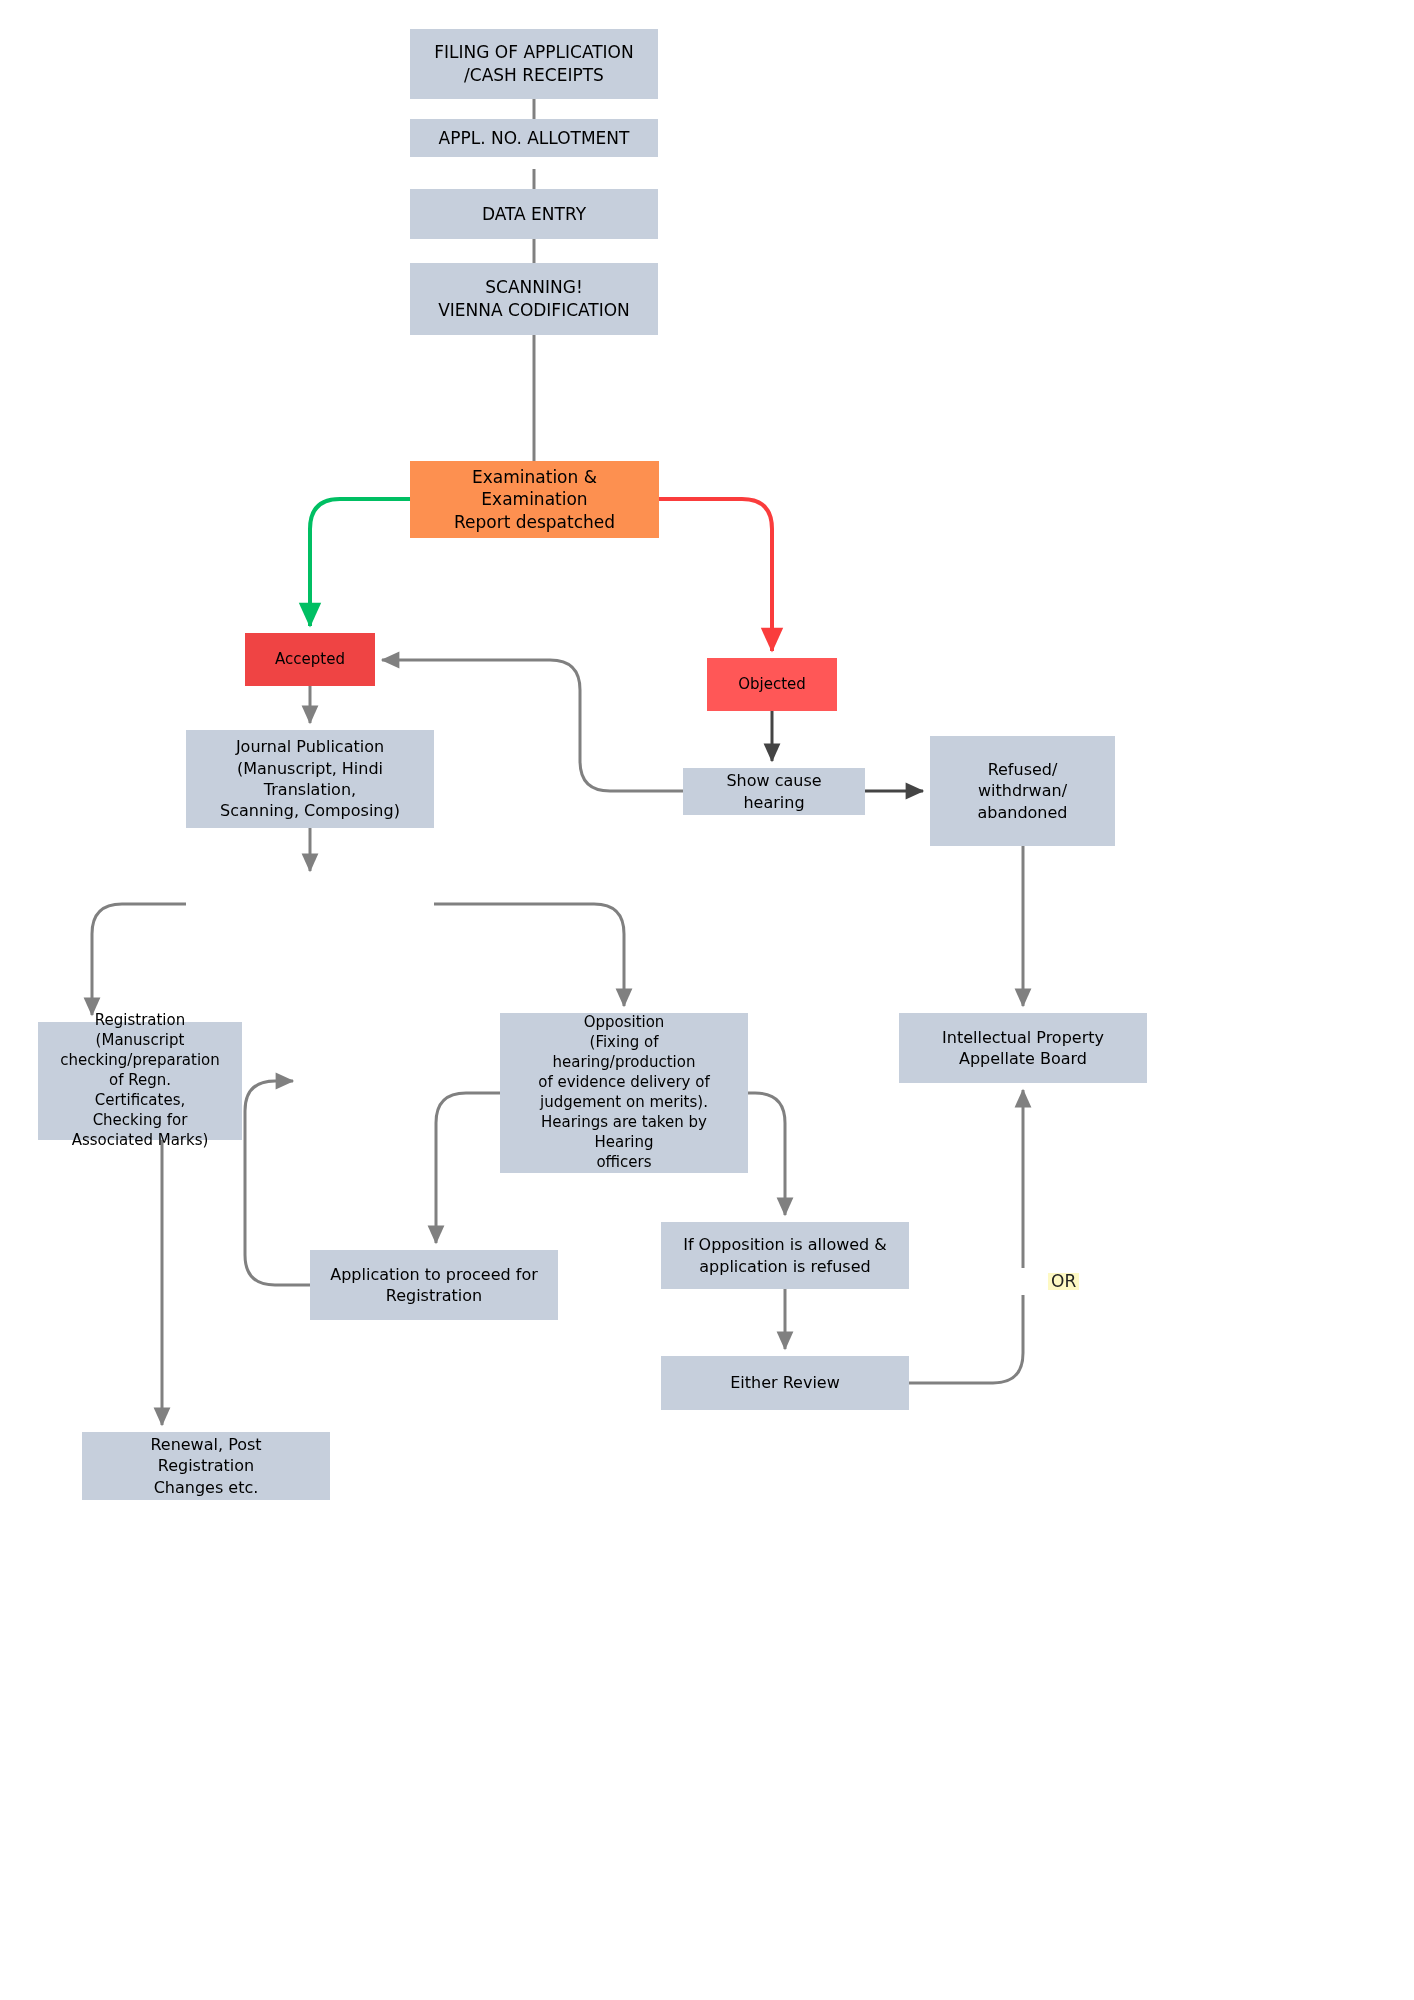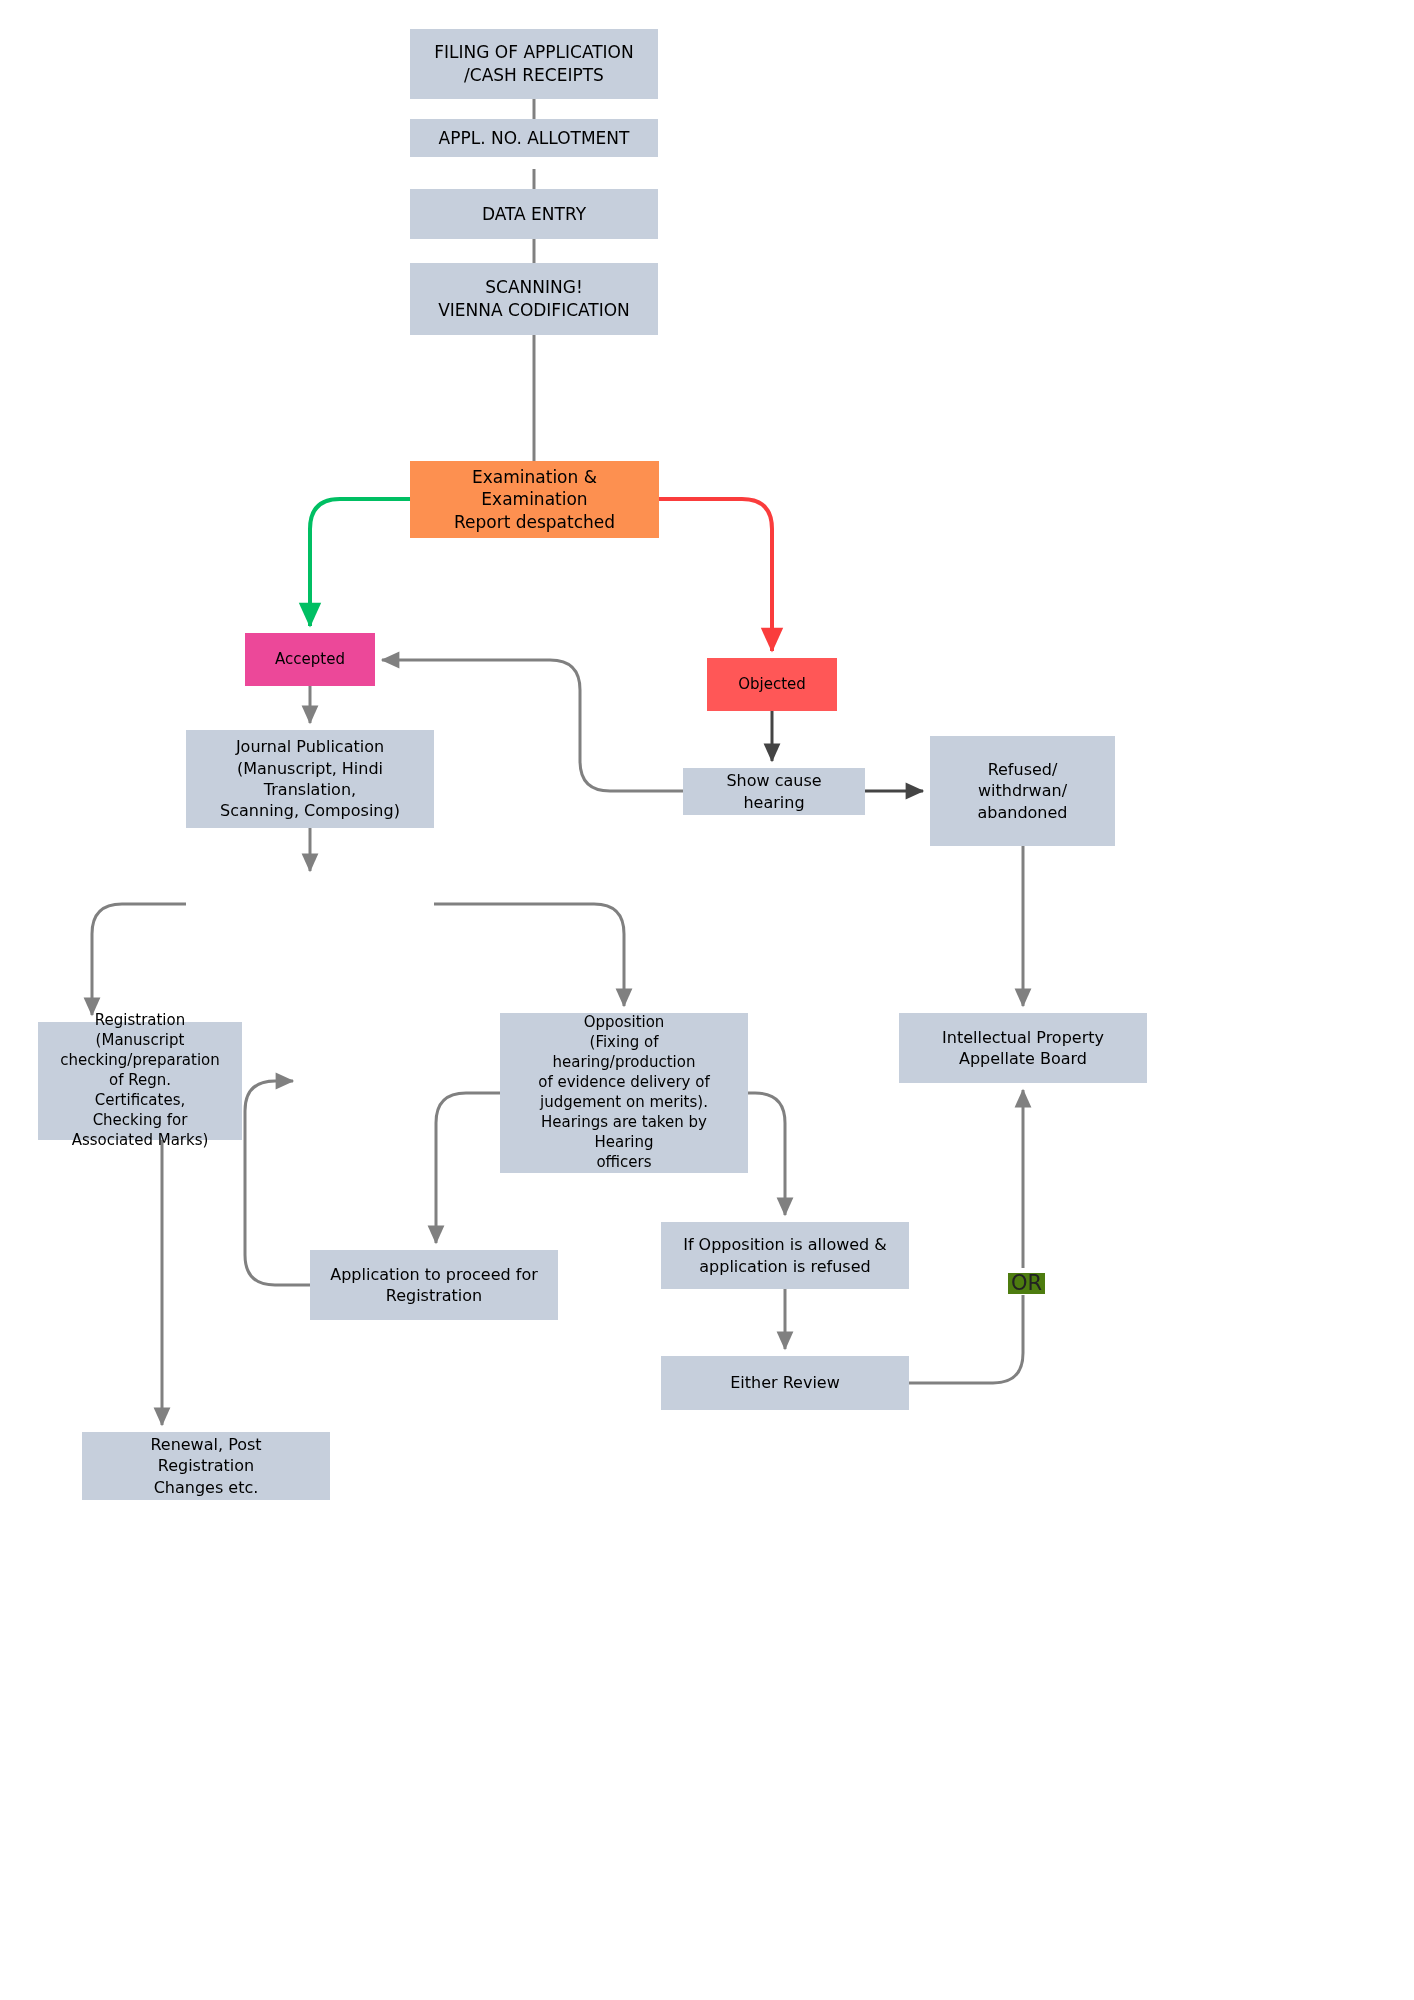--- a/index.html
+++ b/index.html
@@ -34,29 +34,30 @@
     align-items: center;
     justify-content: center;
     text-align: center;
     color: #000000;
     line-height: 1.33;
     padding: 4px 20px;
     white-space: pre-line;
   }
   .n-gray   { background: #c6cfdc; }
   .n-orange { background: #fd9050; }
-  .n-green  { background: #ec4899; }
+  .n-green  { background: #ef4444; }
   .n-red    { background: #ff5757; }
   .edge-label {
     position: absolute;
-    font-size: 21px;
+    font-size: 17px;
     color: #222222;
-    background: #4d7c0f;
+    background: #fef9c3;
     padding: 0 3px;
     line-height: 1;
+    margin-left: 40px;
   }
 </style>
 </head>
 <body>
 
 <div id="flow-root">
 
   <svg class="edges" viewBox="0 0 1414 2000" xmlns="http://www.w3.org/2000/svg">
     <defs>
       <marker id="ah-gray" markerWidth="9" markerHeight="9" refX="6.2" refY="3.2" orient="auto" markerUnits="strokeWidth">

